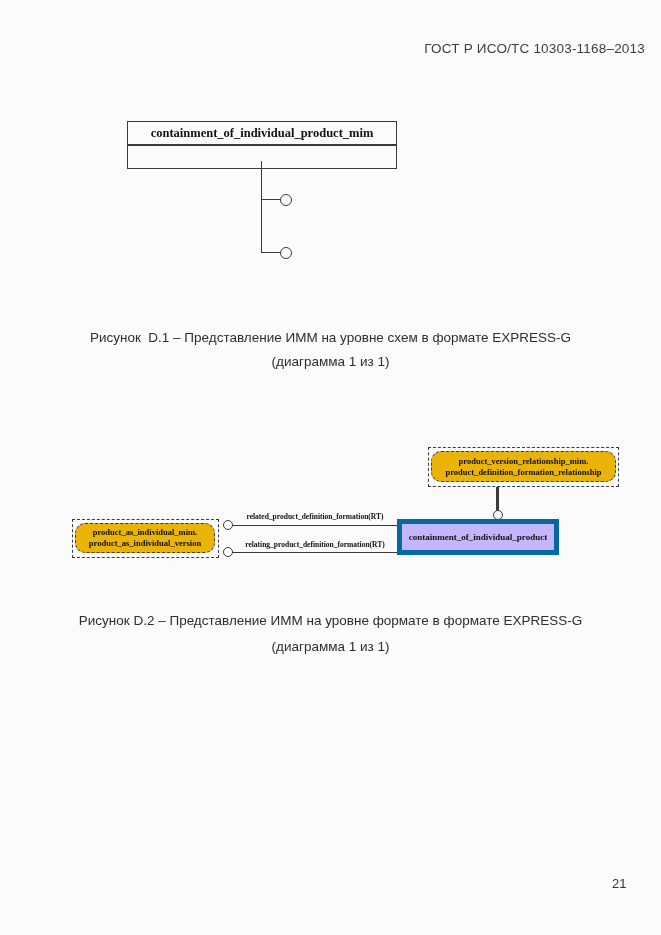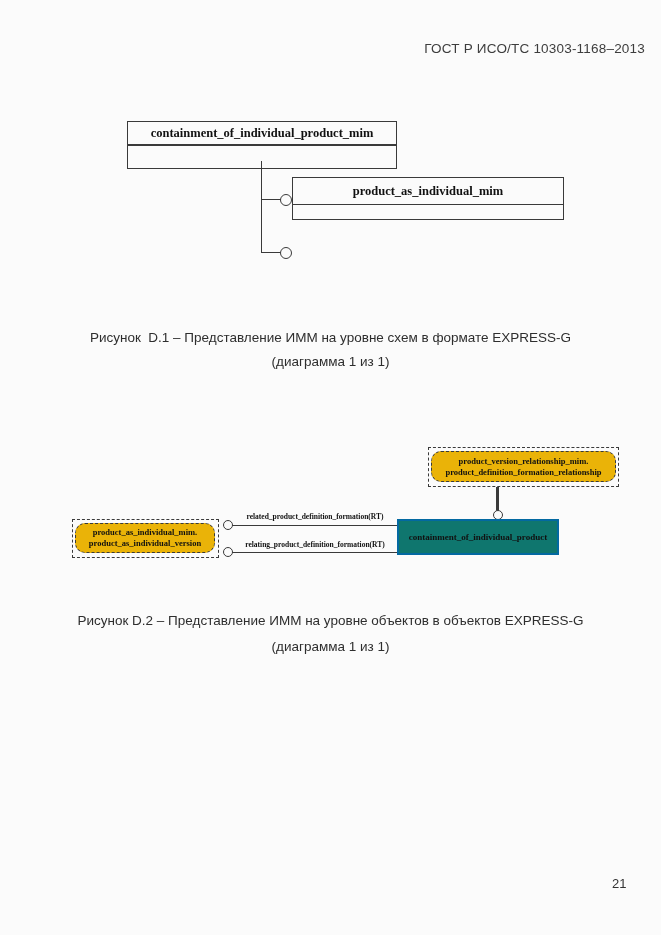--- a/index.html
+++ b/index.html
@@ -41,21 +41,21 @@
   .dash-outer{
     border:1px dashed #3a3a3a;box-sizing:border-box;background:#fbfbfb;
   }
   .dash-inner{
     border:1px dashed #3a3a3a;border-radius:10px;box-sizing:border-box;
     display:flex;flex-direction:column;align-items:center;justify-content:center;
     font-family:"Liberation Serif",serif;font-weight:bold;font-size:8.5px;
     line-height:11px;color:#111;text-align:center;background:#eab308;
   }
   .entity-box{
-    border:2px solid #0369a1;box-sizing:border-box;background:#0f766e;
+    border:5px solid #0369a1;box-sizing:border-box;background:#c4b5fd;
     display:flex;align-items:center;justify-content:center;
     font-family:"Liberation Serif",serif;font-weight:bold;font-size:9px;color:#111;
   }
   .edge-label{
     font-family:"Liberation Serif",serif;font-weight:bold;font-size:7.5px;
     color:#111;text-align:center;white-space:nowrap;
   }
   .page-number{
     left:612px;top:876px;font-size:13px;color:#333;
   }
@@ -70,23 +70,20 @@
   <div class="abs schema-box" style="left:127px;top:121px;width:270px;height:48px;">
     <div class="title d1-title" style="height:24px;border-bottom:2px solid #3a3a3a;">containment_of_individual_product_mim</div>
   </div>
 
   <div class="abs line" style="left:261px;top:161px;width:1px;height:92px;"></div>
   <div class="abs line" style="left:261px;top:199px;width:20px;height:1px;"></div>
   <div class="abs circle" style="left:280px;top:194px;width:12px;height:12px;"></div>
   <div class="abs line" style="left:261px;top:252px;width:20px;height:1px;"></div>
   <div class="abs circle" style="left:280px;top:247px;width:12px;height:12px;"></div>
 
-  <div class="abs schema-box" style="left:292px;top:177px;width:272px;height:43px;">
-    <div class="title d1-title" style="height:27px;border-bottom:1.5px solid #3a3a3a;">product_as_individual_mim</div>
-  </div>
 
 </div>
 
 <div class="abs caption" style="top:330px;">Рисунок  D.1 – Представление ИММ на уровне схем в формате EXPRESS-G</div>
 <div class="abs caption" style="top:354px;">(диаграмма 1 из 1)</div>
 
 <div class="abs" style="left:0;top:0;width:661px;height:935px;">
 
   <div class="abs dash-outer" style="left:428px;top:447px;width:191px;height:40px;"></div>
   <div class="abs dash-inner" style="left:431px;top:451px;width:185px;height:31px;">
@@ -109,16 +106,16 @@
 
   <div class="abs circle" style="left:223px;top:520px;width:10px;height:10px;"></div>
   <div class="abs line" style="left:232px;top:525px;width:165px;height:1px;"></div>
   <div class="abs edge-label" style="left:233px;top:512px;width:164px;">related_product_definition_formation(RT)</div>
 
   <div class="abs circle" style="left:223px;top:547px;width:10px;height:10px;"></div>
   <div class="abs line" style="left:232px;top:552px;width:165px;height:1px;"></div>
   <div class="abs edge-label" style="left:233px;top:540px;width:164px;">relating_product_definition_formation(RT)</div>
 </div>
 
-<div class="abs caption" style="top:613px;">Рисунок D.2 – Представление ИММ на уровне объектов в объектов EXPRESS-G</div>
+<div class="abs caption" style="top:613px;">Рисунок D.2 – Представление ИММ на уровне формате в формате EXPRESS-G</div>
 <div class="abs caption" style="top:639px;">(диаграмма 1 из 1)</div>
 
 <div class="abs page-number">21</div>
 
 </body></html>

